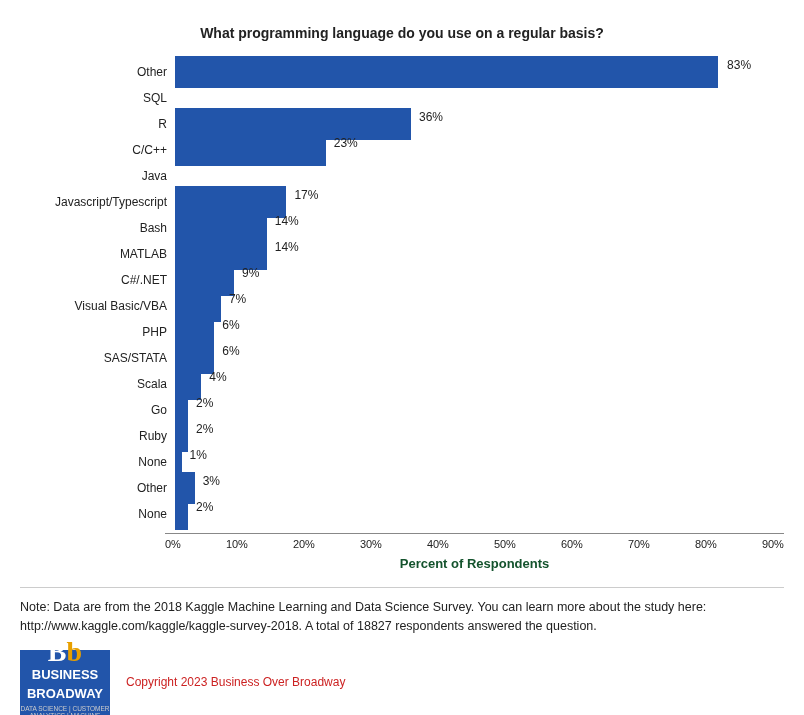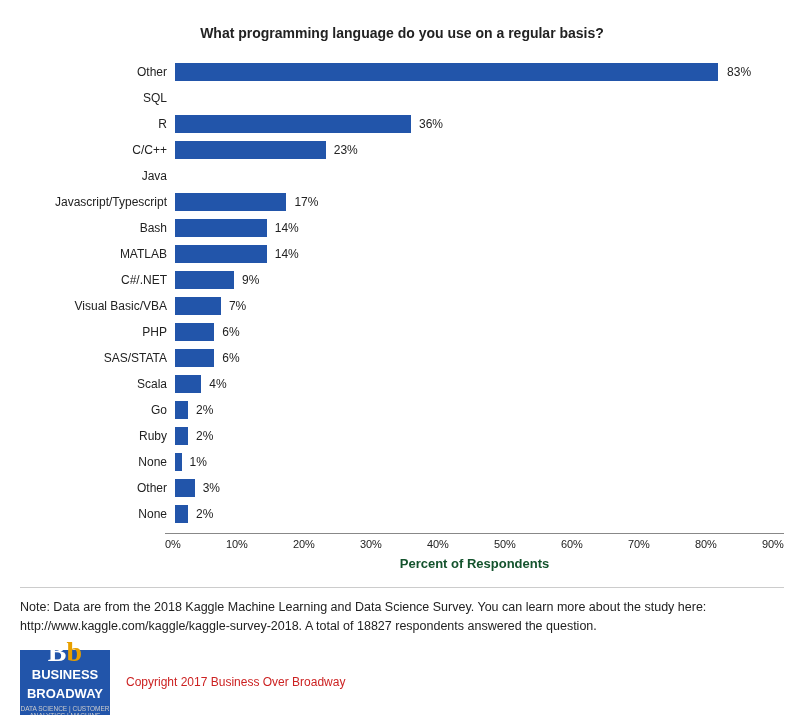--- a/index.html
+++ b/index.html
@@ -34,21 +34,21 @@
       width: 145px;
       text-align: right;
       font-size: 12px;
       color: #222;
       padding-right: 8px;
       flex-shrink: 0;
     }
     .bar-container {
       flex: 1;
       position: relative;
-      height: 18px;
+      height: 32px;
     }
     .bar {
       height: 100%;
       background: #2255aa;
       display: inline-block;
     }
     .bar-value {
       font-size: 12px;
       color: #222;
       margin-left: 4px;
@@ -234,14 +234,14 @@
 
 <div class="footer">
   <div class="logo-box">
     <div class="logo-bb">
       <span style="color:#fff">B</span><span style="color:#e8a000">b</span>
     </div>
     <div class="logo-text">BUSINESS</div>
     <div class="logo-text">BROADWAY</div>
     <div class="logo-sub">DATA SCIENCE | CUSTOMER ANALYTICS | MACHINE LEARNING</div>
   </div>
-  <div class="footer-copy">Copyright 2017 Business Over Broadway</div>
+  <div class="footer-copy">Copyright 2023 Business Over Broadway</div>
 </div>
 
 </body></html>

